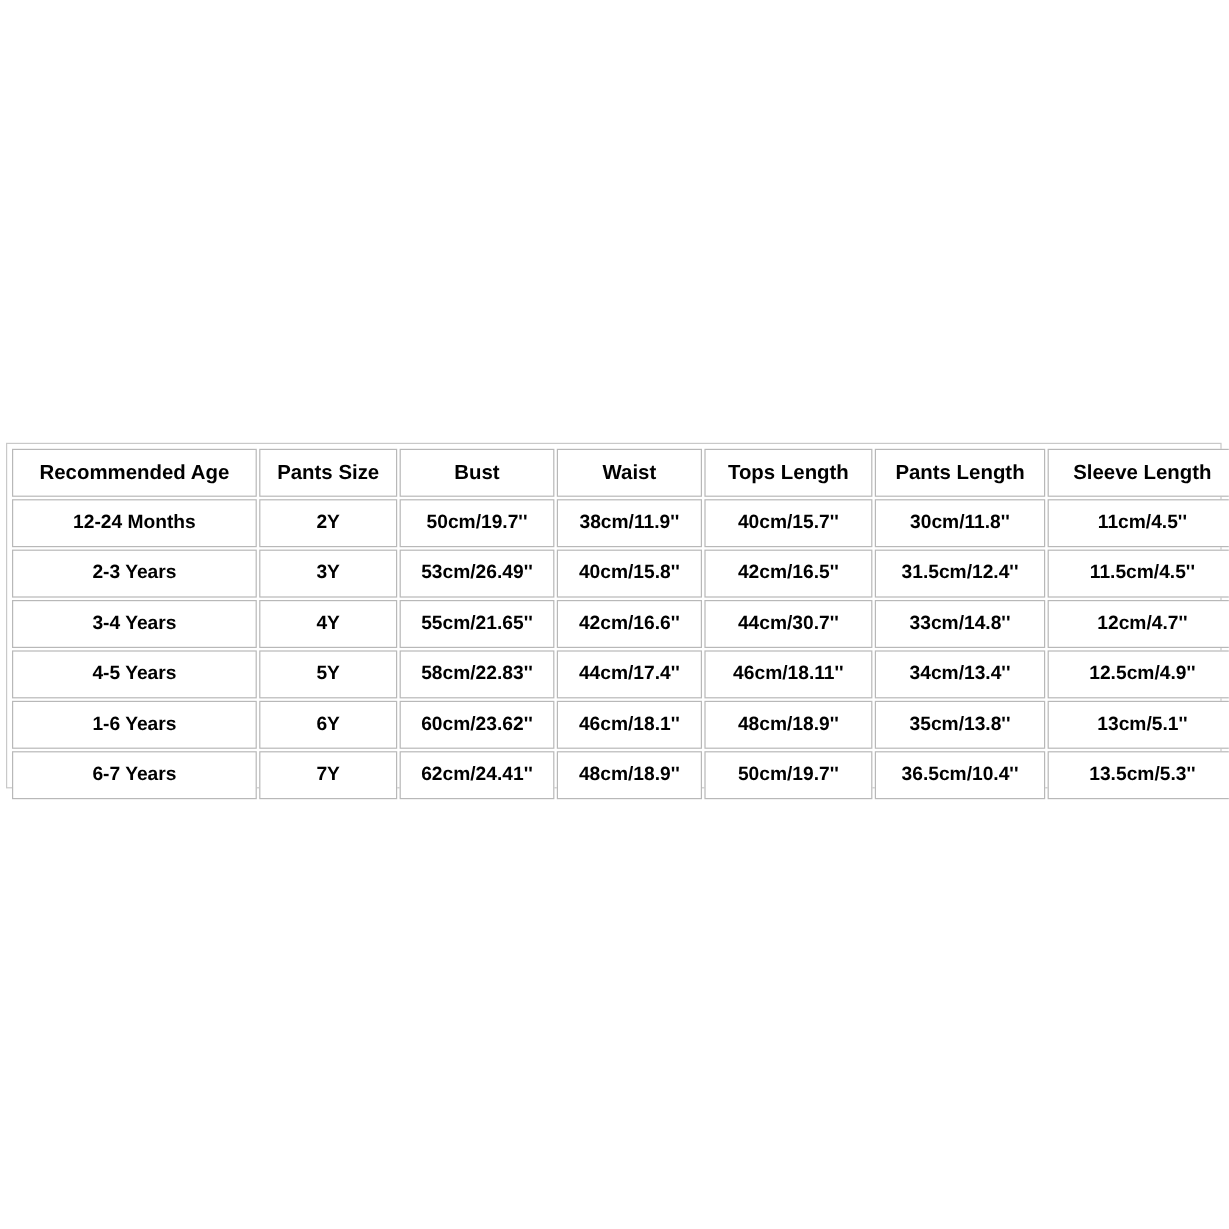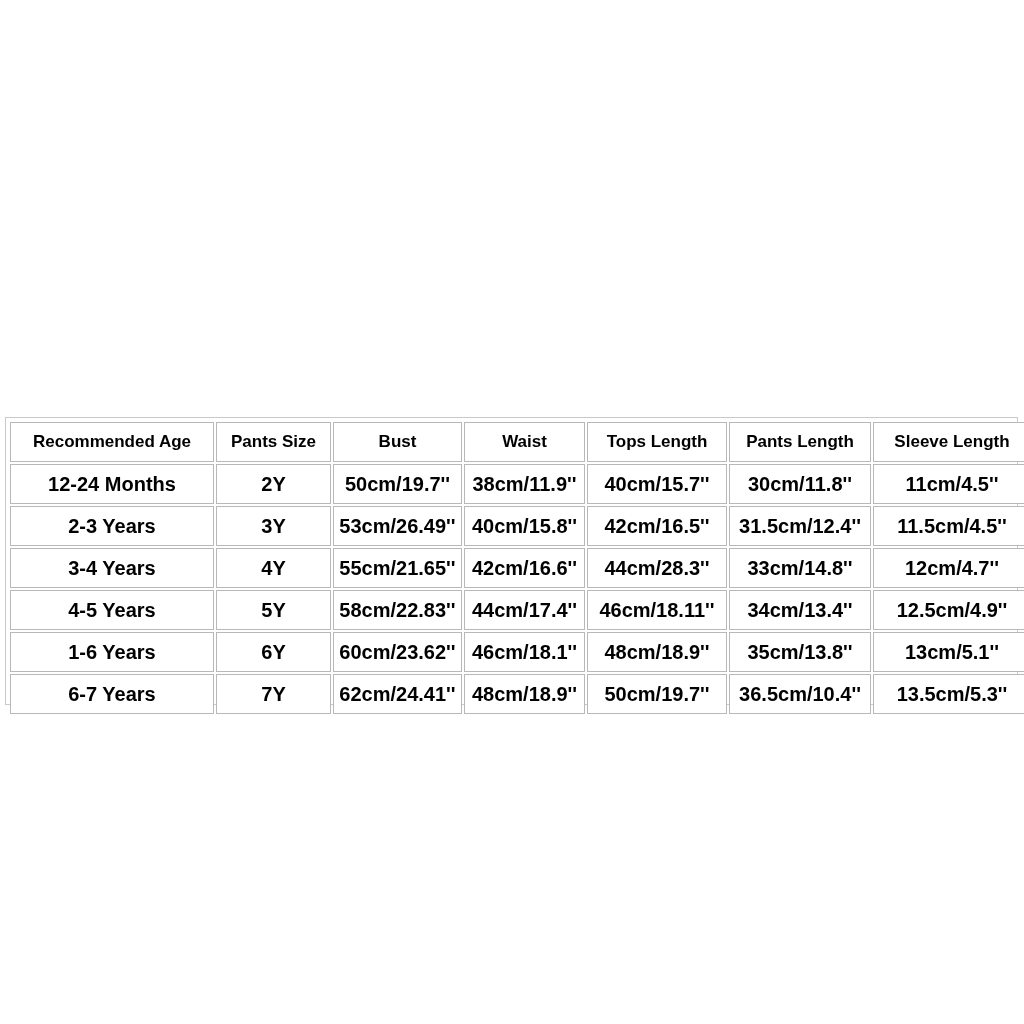--- a/index.html
+++ b/index.html
@@ -24,21 +24,20 @@
   #size-chart-frame {
     position: absolute;
     left: 5px;
     top: 369px;
     width: 1013px;
     height: 288px;
     box-sizing: border-box;
     border: 1px solid #c9c9c9;
     background: #ffffff;
     padding: 2px;
-    margin-top: 48px;
   }
 
   table.size-chart {
     width: 100%;
     height: 100%;
     border-collapse: separate;
     border-spacing: 2px;
     table-layout: fixed;
   }
 
@@ -56,21 +55,21 @@
     white-space: nowrap;
     overflow: hidden;
   }
 
   table.size-chart th {
     font-size: 17px;
     height: 40px;
   }
 
   table.size-chart td {
-    font-size: 20px;
+    font-size: 16px;
     height: 40px;
   }
 
   
   col.c-age    { width: 204px; }
   col.c-label  { width: 115px; }
   col.c-bust   { width: 129px; }
   col.c-waist  { width: 121px; }
   col.c-tops   { width: 140px; }
   col.c-pants  { width: 142px; }
@@ -120,21 +119,21 @@
           <td>40cm/15.8''</td>
           <td>42cm/16.5''</td>
           <td>31.5cm/12.4''</td>
           <td>11.5cm/4.5''</td>
         </tr>
         <tr>
           <td>3-4 Years</td>
           <td>4Y</td>
           <td>55cm/21.65''</td>
           <td>42cm/16.6''</td>
-          <td>44cm/28.3''</td>
+          <td>44cm/30.7''</td>
           <td>33cm/14.8''</td>
           <td>12cm/4.7''</td>
         </tr>
         <tr>
           <td>4-5 Years</td>
           <td>5Y</td>
           <td>58cm/22.83''</td>
           <td>44cm/17.4''</td>
           <td>46cm/18.11''</td>
           <td>34cm/13.4''</td>

